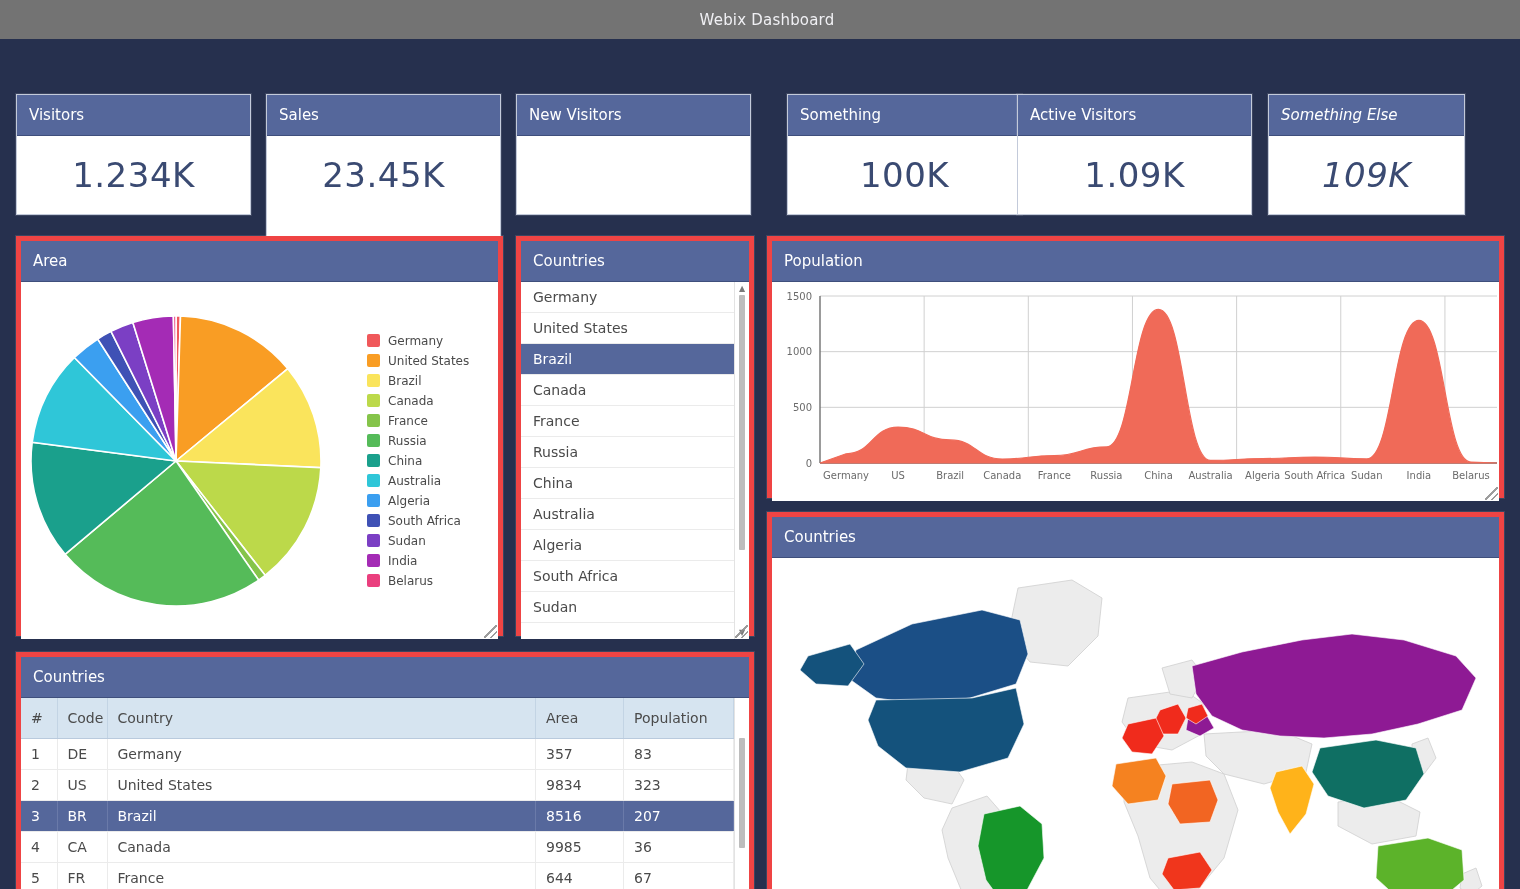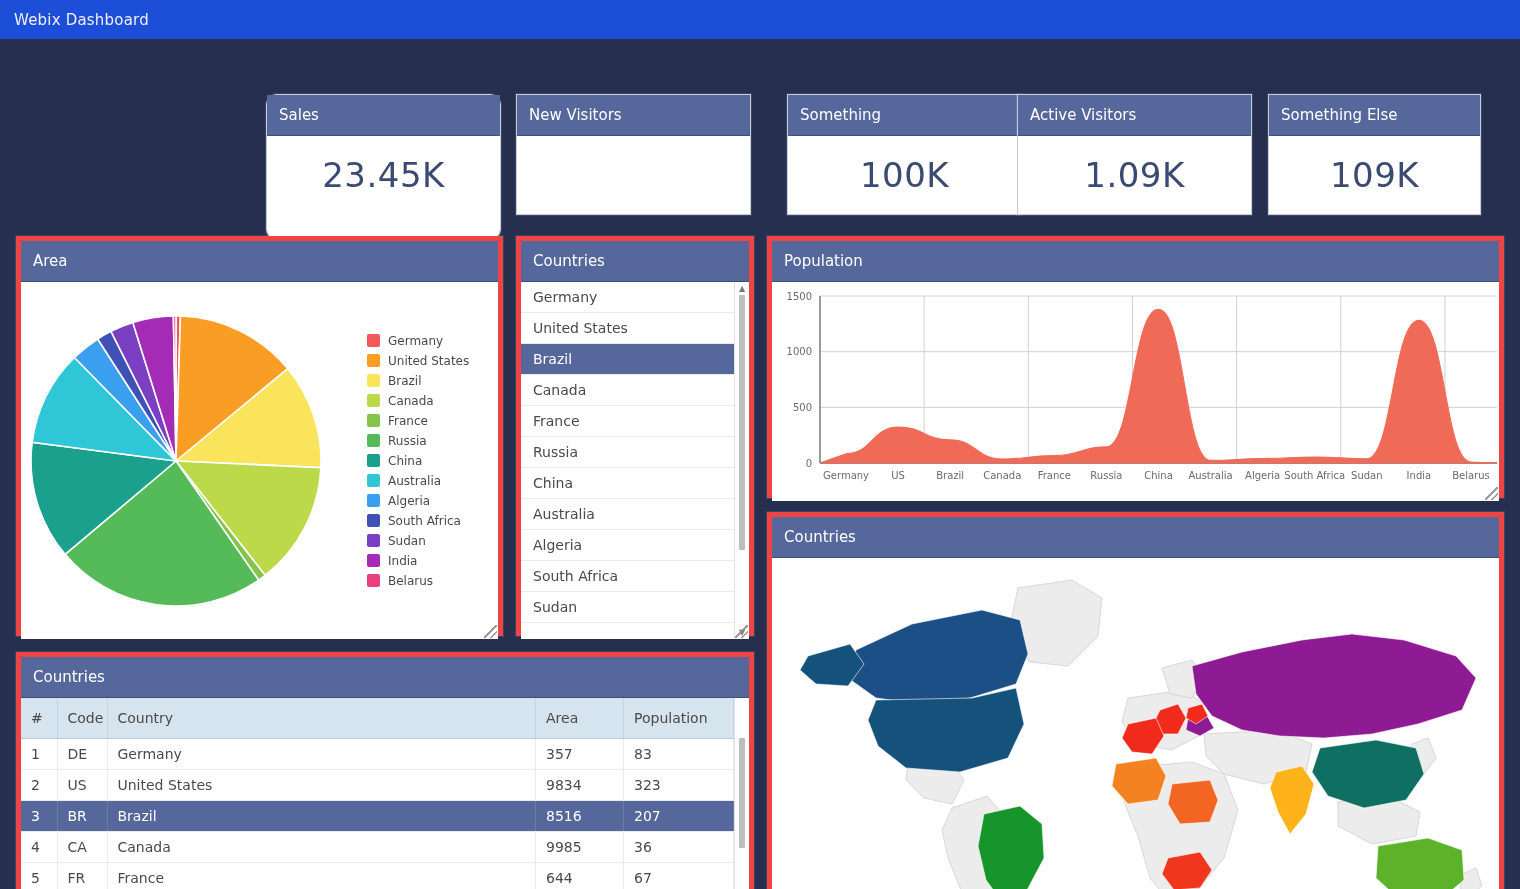--- a/index.html
+++ b/index.html
@@ -3,22 +3,22 @@
 <meta charset="utf-8">
 <style>
   * { box-sizing: border-box; margin: 0; padding: 0; }
   html, body {
     width: 1520px; height: 889px;
     background: #26304e;
     font-family: "DejaVu Sans", sans-serif;
     overflow: hidden;
   }
   .titlebar {
-    height: 39px; background: #1d4ed8; width: 100%;
-    display: flex; align-items: center; padding-left: 14px;
+    height: 39px; background: #737373; width: 100%;
+    display: flex; align-items: center; padding-left: 14px; justify-content: center;
   }
   .titlebar-text { color: #f0f0f4; font-size: 15px; letter-spacing: .2px; }
 
   .stage { position: relative; width: 1520px; height: 850px; background: #26304e; }
 
   
   .panel { position: absolute; background: #fff; border: 5px solid #ef4444;
            box-shadow: 0 0 0 1px rgba(255,255,255,.10); }
   .phead {
     background: #55679b; color: #fff; font-size: 15px;
@@ -86,22 +86,28 @@
 </style>
 </head>
 <body>
 
 <div class="titlebar">
   <span class="titlebar-text">Webix Dashboard</span>
 </div>
 
 <div class="stage">
 
-
-  <div class="panel kpi" style="left:266px;top:55px;width:235px;height:146px;border-radius:11px;">
+  <div class="panel kpi" style="left:16px;top:55px;width:235px;height:121px;">
+    <div class="phead">Visitors</div>
+    <div class="kbody">
+      <span class="kval">1.234K</span>
+    </div>
+  </div>
+
+  <div class="panel kpi" style="left:266px;top:55px;width:235px;height:146px;">
     <div class="phead">Sales</div>
     <div class="kbody">
       <span class="kval">23.45K</span>
     </div>
   </div>
 
   <div class="panel kpi" style="left:516px;top:55px;width:235px;height:121px;">
     <div class="phead">New Visitors</div>
   </div>
 
@@ -112,21 +118,21 @@
     </div>
   </div>
 
   <div class="panel kpi" style="left:1017px;top:55px;width:235px;height:121px;">
     <div class="phead">Active Visitors</div>
     <div class="kbody">
       <span class="kval">1.09K</span>
     </div>
   </div>
 
-  <div class="panel kpi" style="left:1268px;top:55px;width:213px;height:121px;">
+  <div class="panel kpi" style="left:1268px;top:55px;width:197px;height:121px;font-style:italic;">
     <div class="phead">Something Else</div>
     <div class="kbody">
       <span class="kval">109K</span>
     </div>
   </div>
 
   <div class="panel" style="left:16px;top:197px;width:487px;height:400px;">
     <div class="phead" style="height:41px;">Area</div>
     <div class="pbody" style="height:357px;">
       <div class="pie-wrap">

